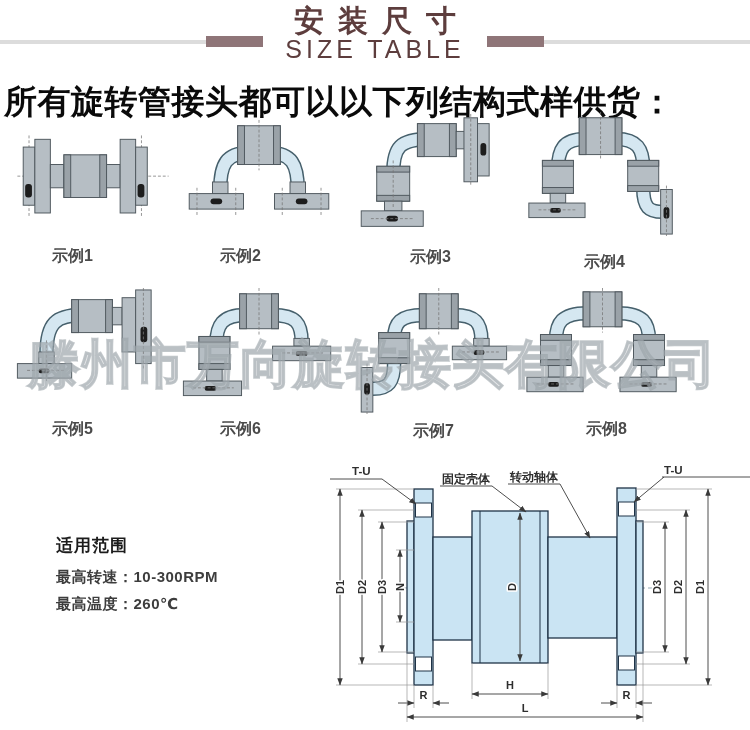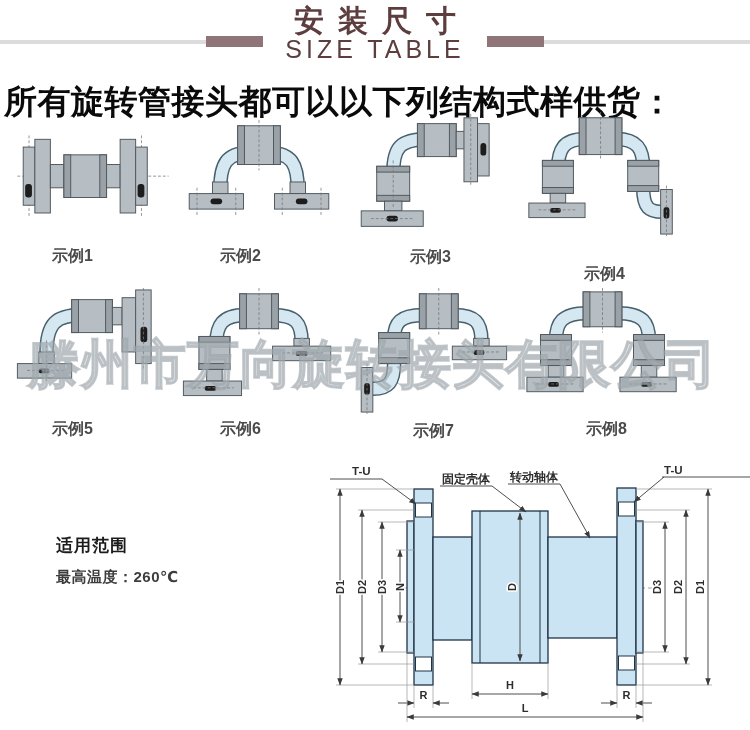--- a/index.html
+++ b/index.html
@@ -158,21 +158,21 @@
       <rect class="gb" x="93" y="8" width="7" height="38"></rect>
       <line class="tk" x1="78" y1="2" x2="78" y2="52"></line>
       <line class="tk" x1="14" y1="103" x2="54" y2="103"></line>
       <line class="tk" x1="146" y1="78" x2="146" y2="130"></line>
     </svg>
   </div>
 
   <span class="ex-label" style="left:52px;top:246px;">示例1</span>
   <span class="ex-label" style="left:220px;top:246px;">示例2</span>
   <span class="ex-label" style="left:410px;top:247px;">示例3</span>
-  <span class="ex-label" style="left:584px;top:264px;">示例4</span>
+  <span class="ex-label" style="left:584px;top:252px;">示例4</span>
 
   <div class="ex-cell" style="left:12px;top:288px;">
     <svg viewBox="0 0 160 130">
       <path class="po" d="M 32 68 C 32 36 42 28 68 28"></path>
       <path class="pi" d="M 32 68 C 32 36 42 28 68 28"></path>
       <rect class="g" x="24" y="66" width="16" height="12"></rect>
       <rect class="g" x="2" y="78" width="56" height="15"></rect>
       <rect class="slot" x="24" y="83" width="11" height="5" rx="2"></rect>
       <rect class="g" x="58" y="12" width="42" height="34"></rect>
       <rect class="gb" x="58" y="12" width="7" height="34"></rect>
@@ -265,20 +265,21 @@
 
   <span class="ex-label" style="left:52px;top:419px;">示例5</span>
   <span class="ex-label" style="left:220px;top:419px;">示例6</span>
   <span class="ex-label" style="left:413px;top:421px;">示例7</span>
   <span class="ex-label" style="left:586px;top:419px;">示例8</span>
 
   <div class="watermark">滕州市万向旋转接头有限公司</div>
 
   <div class="specs">
     <div class="specs-title">适用范围</div>
+    <div class="spec-row"><span>最高转速：</span><span>10-300RPM</span></div>
     <div class="spec-row"><span>最高温度：</span><span>260℃</span></div>
   </div>
 
   <svg class="drawing" viewBox="0 0 420 272">
     <defs>
       <marker id="arr" markerWidth="9" markerHeight="8" refX="7.5" refY="3" orient="auto-start-reverse">
         <path d="M0,0 L8,3 L0,6 Z" fill="#3a3a3a"></path>
       </marker>
     </defs>
 

